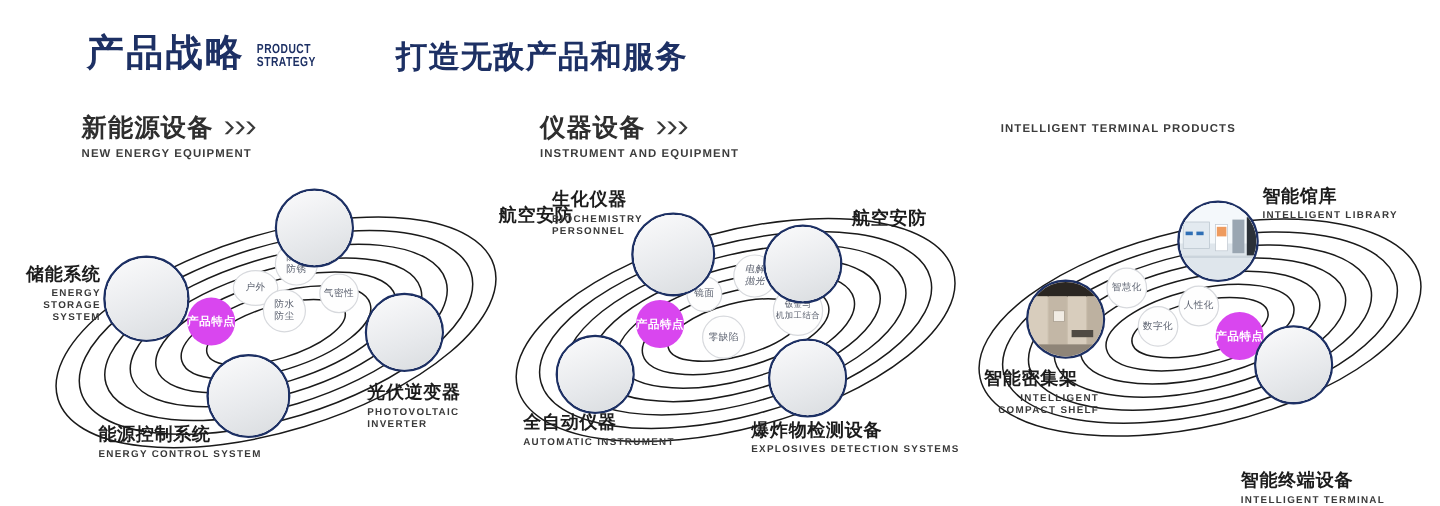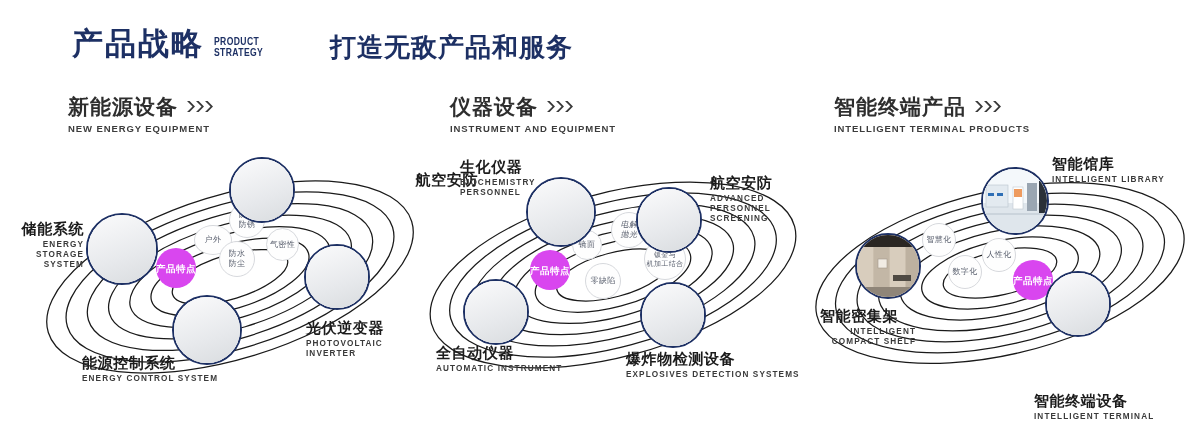--- a/index.html
+++ b/index.html
@@ -112,32 +112,20 @@
           <path d="M9 0 L14.5 5.5 L9 11 L11.6 11 L17 5.5 L11.6 0 Z"></path>
           <path d="M18 0 L23.5 5.5 L18 11 L20.6 11 L26 5.5 L20.6 0 Z"></path>
         </g>
           </svg>
       </span>
     </div>
     <div class="sect-en">INSTRUMENT AND EQUIPMENT</div>
   </div>
 
   <div class="sect" style="left:834px;top:96px;">
-    <div class="sect-cn">
-      <span>智能终端产品</span>
-      <span class="chev">
-        <svg width="30" height="11" viewBox="0 0 30 11">
-            <g fill="#3a3a3a">
-          <path d="M0 0 L5.5 5.5 L0 11 L2.6 11 L8 5.5 L2.6 0 Z"></path>
-          <path d="M9 0 L14.5 5.5 L9 11 L11.6 11 L17 5.5 L11.6 0 Z"></path>
-          <path d="M18 0 L23.5 5.5 L18 11 L20.6 11 L26 5.5 L20.6 0 Z"></path>
-        </g>
-          </svg>
-      </span>
-    </div>
     <div class="sect-en">INTELLIGENT TERMINAL PRODUCTS</div>
   </div>
 
   <div class="cluster" style="left:30px;top:155px;width:400px;height:245px;">
 
     <svg class="rings" width="400" height="245" viewBox="0 0 400 245">
       <g fill="none" stroke="#1a1a1a" stroke-width="1.25" transform="rotate(-17 200 122)">
         <ellipse cx="200" cy="122" rx="60" ry="22"></ellipse>
         <ellipse cx="200" cy="122" rx="82" ry="32"></ellipse>
         <ellipse cx="200" cy="122" rx="104" ry="42"></ellipse>
@@ -309,21 +297,20 @@
           <rect x="6" y="16" width="54" height="6" fill="#2f3640"></rect>
           <rect x="10" y="25" width="22" height="20" fill="#d5d9de" stroke="#9aa0a8" stroke-width=".6"></rect>
           <rect x="36" y="25" width="20" height="9" fill="#d5d9de" stroke="#9aa0a8" stroke-width=".6"></rect>
           <rect x="36" y="37" width="20" height="8" fill="#c8cdd3" stroke="#9aa0a8" stroke-width=".6"></rect>
           <rect x="8" y="50" width="50" height="4" fill="#bfc5cb"></rect>
         </svg>
       </div>
     </div>
     <div class="lbl al" style="left:292px;top:20px;">
       <div class="lbl-cn">航空安防</div>
-      <div class="lbl-en" style="width:92px;">ADVANCED PERSONNEL SCREENING</div>
     </div>
 
     <div class="node" style="left:45px;top:124px;width:66px;height:66px;">
       <div class="ph">
         <div class="bg-grad"></div>
         <svg width="66" height="66" viewBox="0 0 66 66">
           <rect x="0" y="0" width="66" height="66" fill="#f7f8f9"></rect>
           <rect x="10" y="14" width="46" height="40" fill="#eceef0" stroke="#6f7680" stroke-width="1"></rect>
           <rect x="13" y="18" width="18" height="13" fill="#cdd2d7" stroke="#9aa0a8" stroke-width=".6"></rect>
           <rect x="34" y="18" width="19" height="13" fill="#d7dbe0" stroke="#9aa0a8" stroke-width=".6"></rect>

